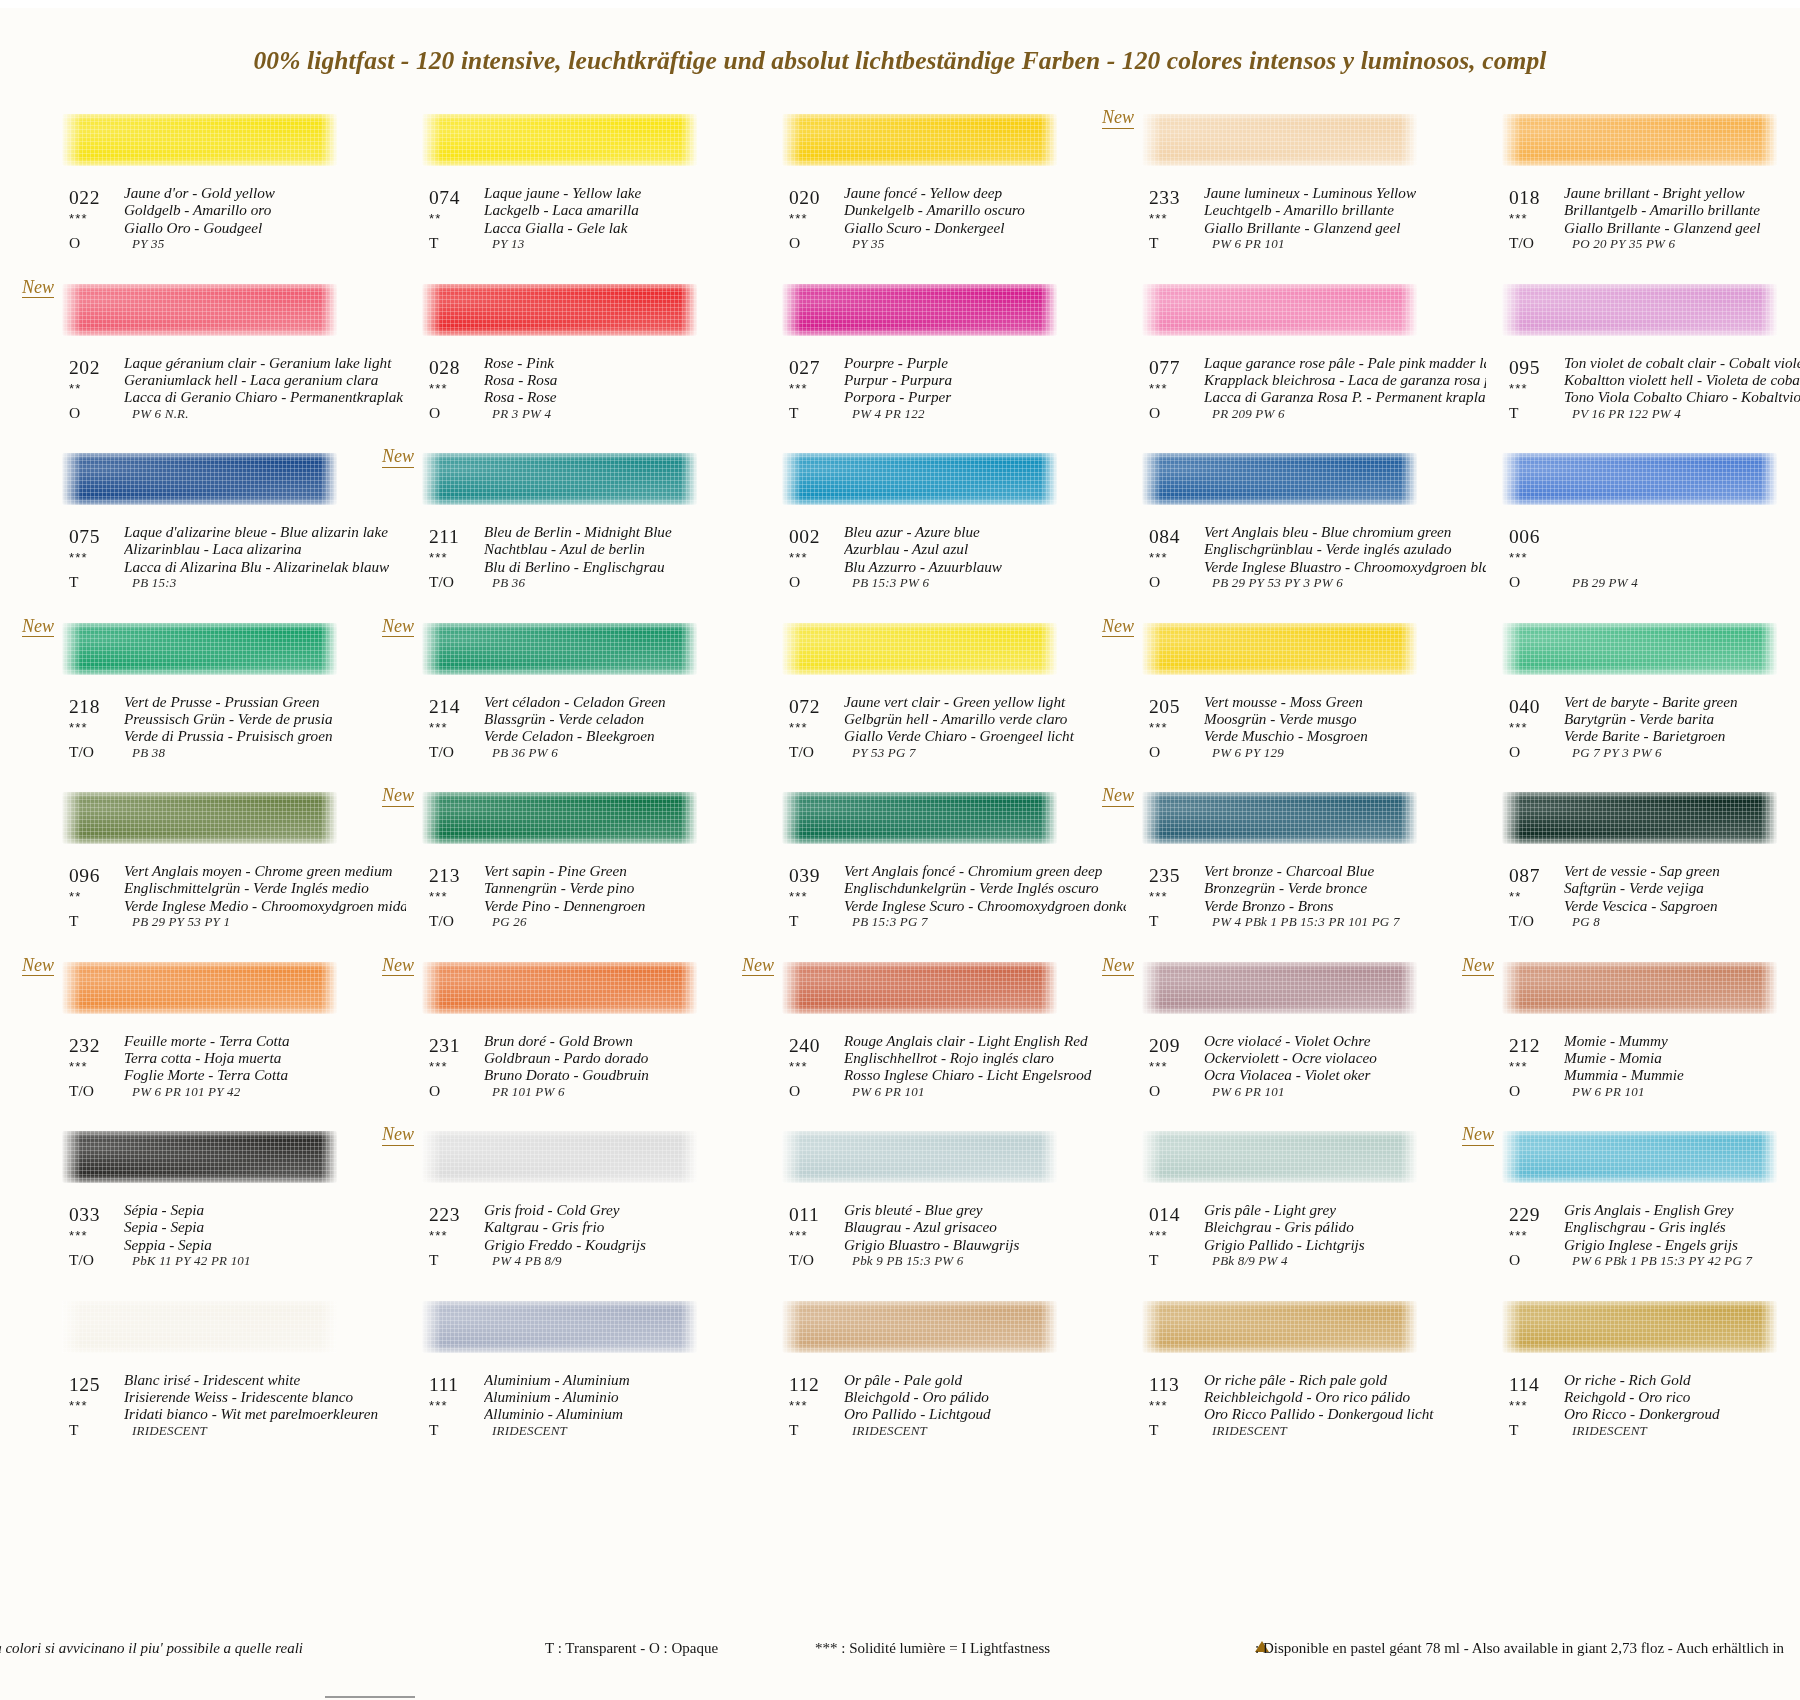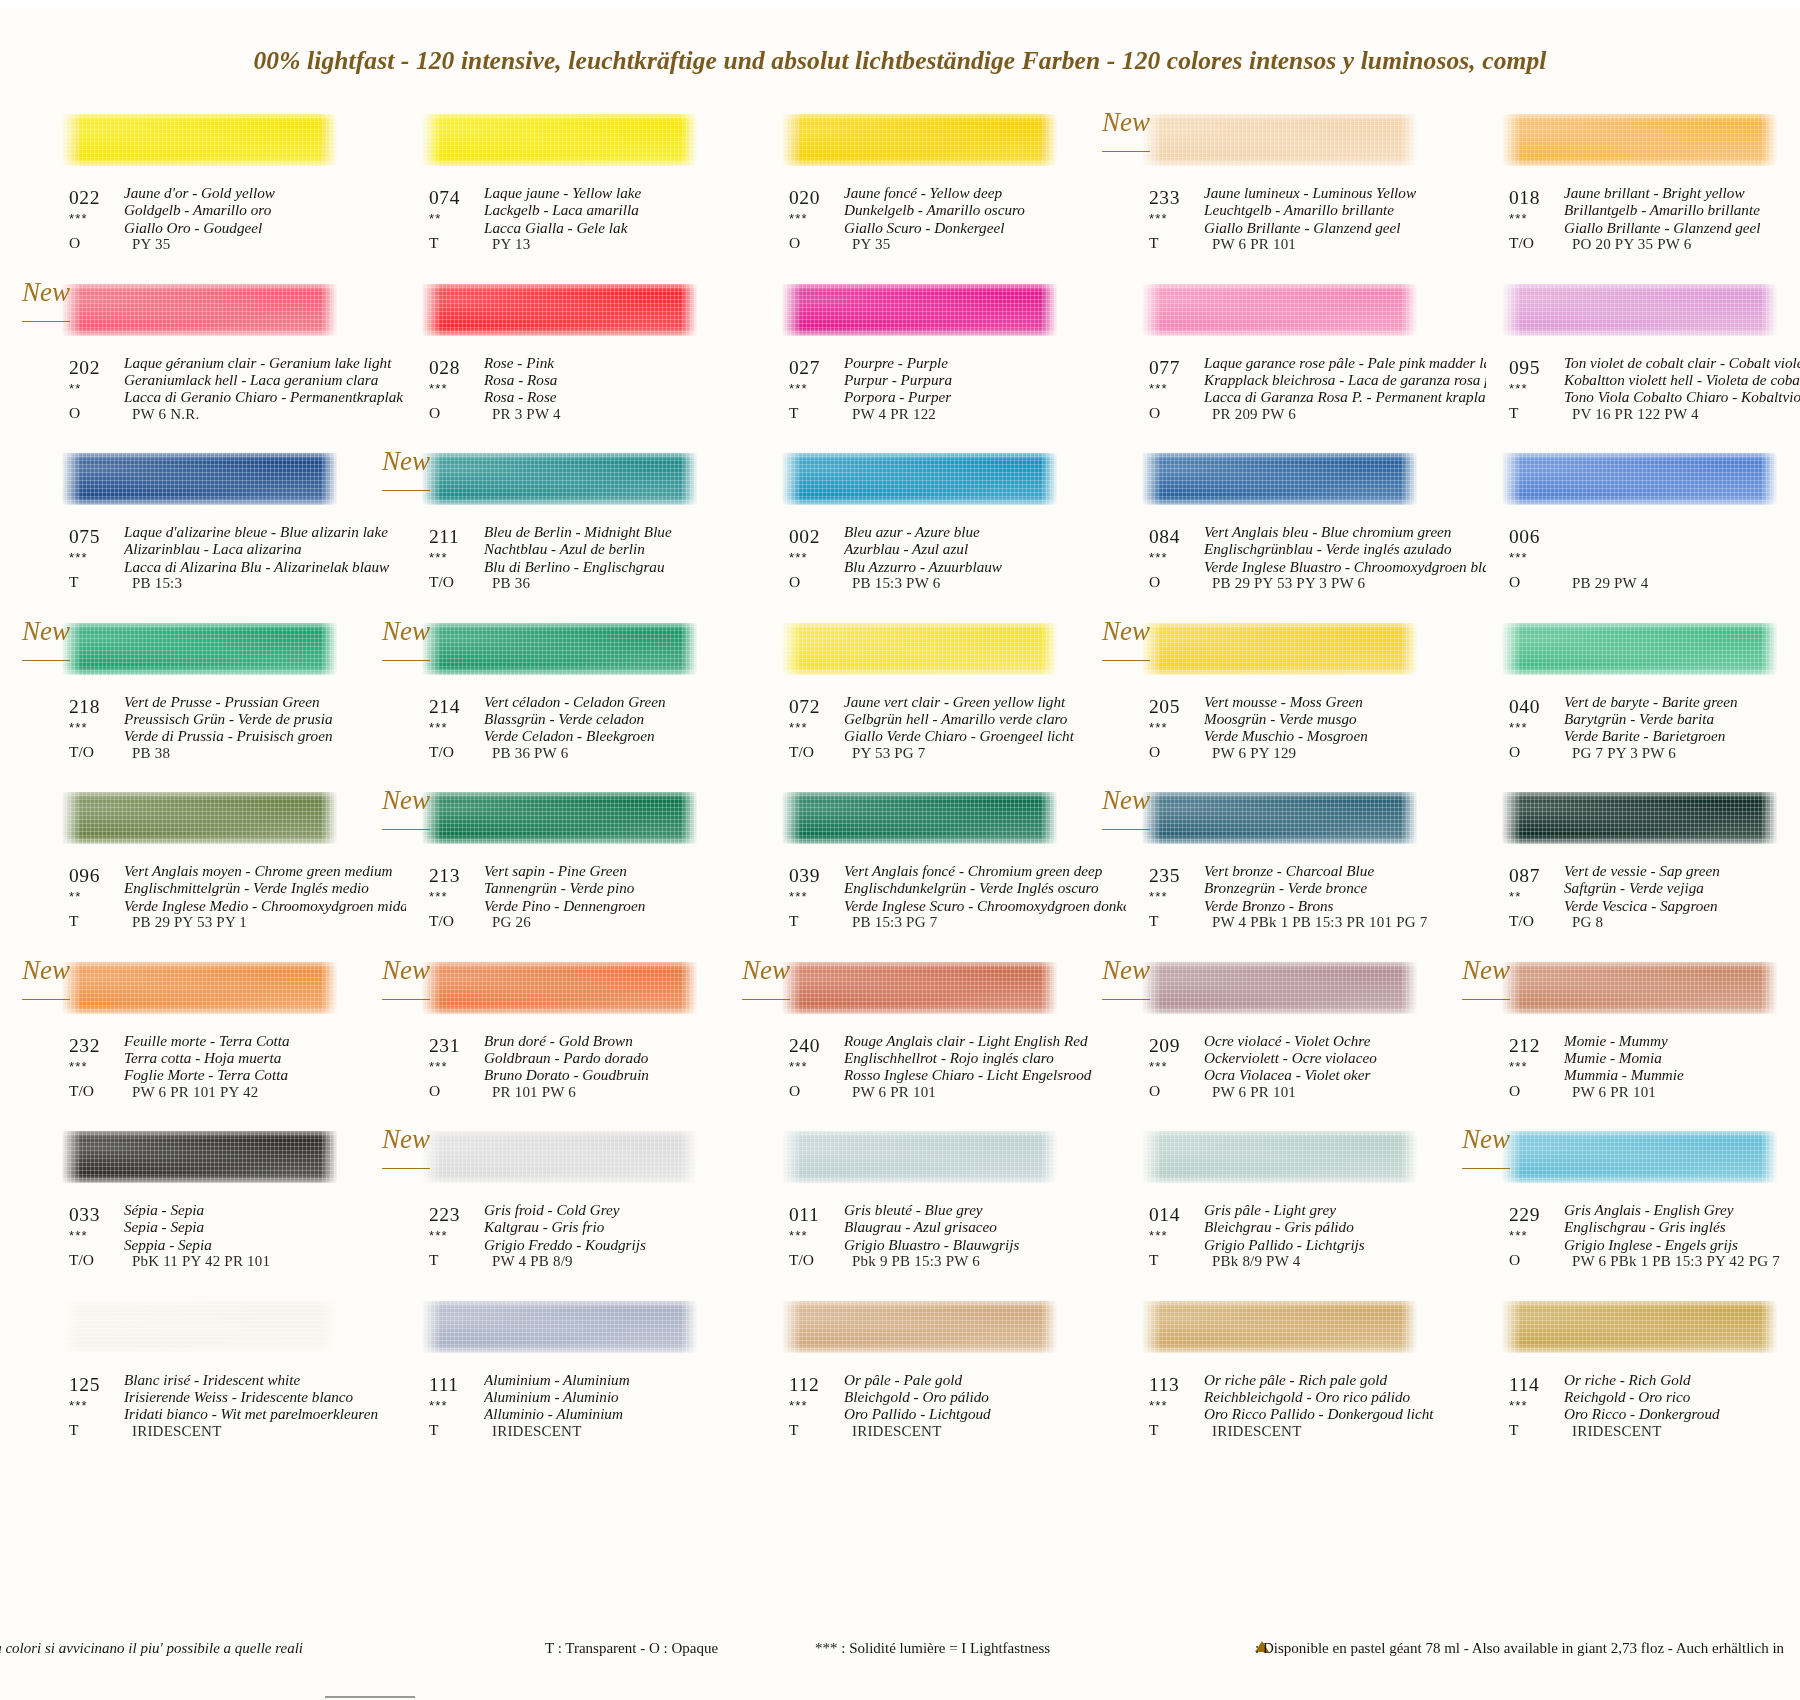--- a/index.html
+++ b/index.html
@@ -71,25 +71,25 @@
       linear-gradient(to left, rgba(253,252,249,0.95) 0%, rgba(253,252,249,0) 6%),
       linear-gradient(to bottom, rgba(253,252,249,0.55) 0%, rgba(253,252,249,0) 14%),
       linear-gradient(to top, rgba(253,252,249,0.65) 0%, rgba(253,252,249,0) 16%);
     pointer-events:none;
   }
   .newtag{
     position:absolute;
     left:22px;top:8px;
     font-family:"Liberation Serif", serif;
     font-style:italic;
-    font-size:27px;
+    font-size:18px;
     color:#a07420;
     border-bottom:1.4px solid #a07420;
     line-height:1.05;
-    padding-bottom:15px;
+    padding-bottom:1px;
   }
   
   .info{
     position:absolute;left:0;top:78px;width:360px;height:91px;margin-left:48px;
   }
   .code{
     position:absolute;left:21px;top:9px;
     font-size:19.5px;
     font-family:"Liberation Serif", serif;
     letter-spacing:0.6px;
@@ -111,21 +111,22 @@
   .names{
     position:absolute;left:76px;top:6px;width:282px;
     font-style:italic;
     font-size:15.2px;
     line-height:17.4px;
     color:#121212;
   }
   .names div{white-space:nowrap;overflow:hidden;}
   .pig{
     position:absolute;left:84px;top:58px;
-    font-size:15px;
+    font-style:italic;
+    font-size:13px;
     color:#2a2a2a;
     letter-spacing:0.2px;
     white-space:nowrap;
   }
   
   .footer{
     position:absolute;left:0;top:1632px;width:1800px;height:40px;
     font-size:15px;
     font-style:italic;
     color:#141414;

